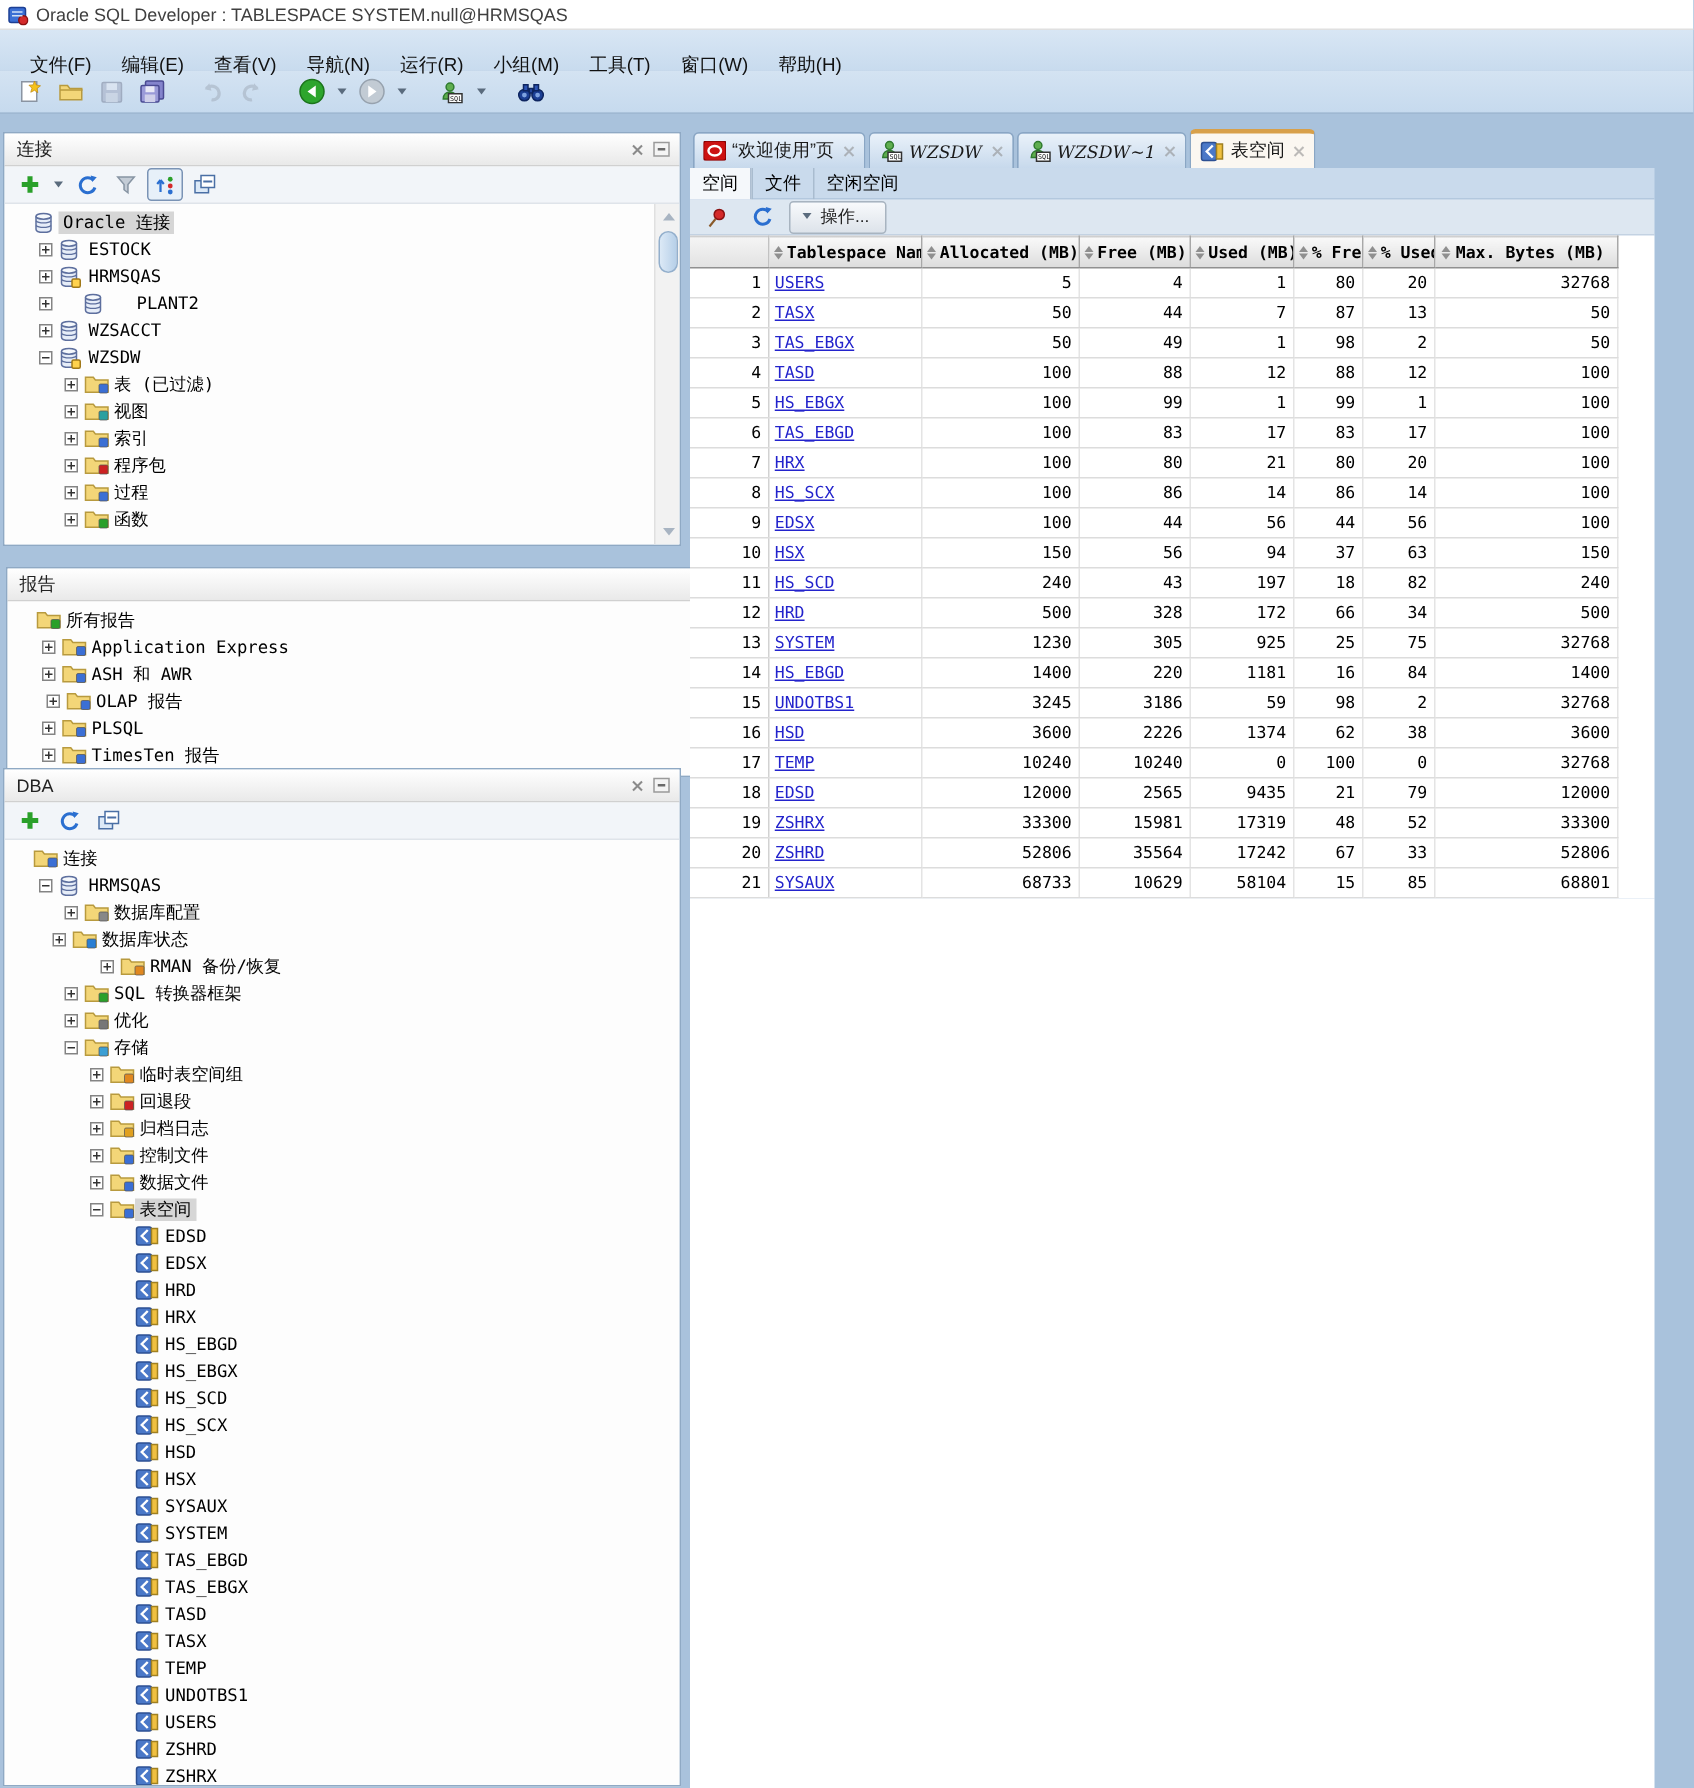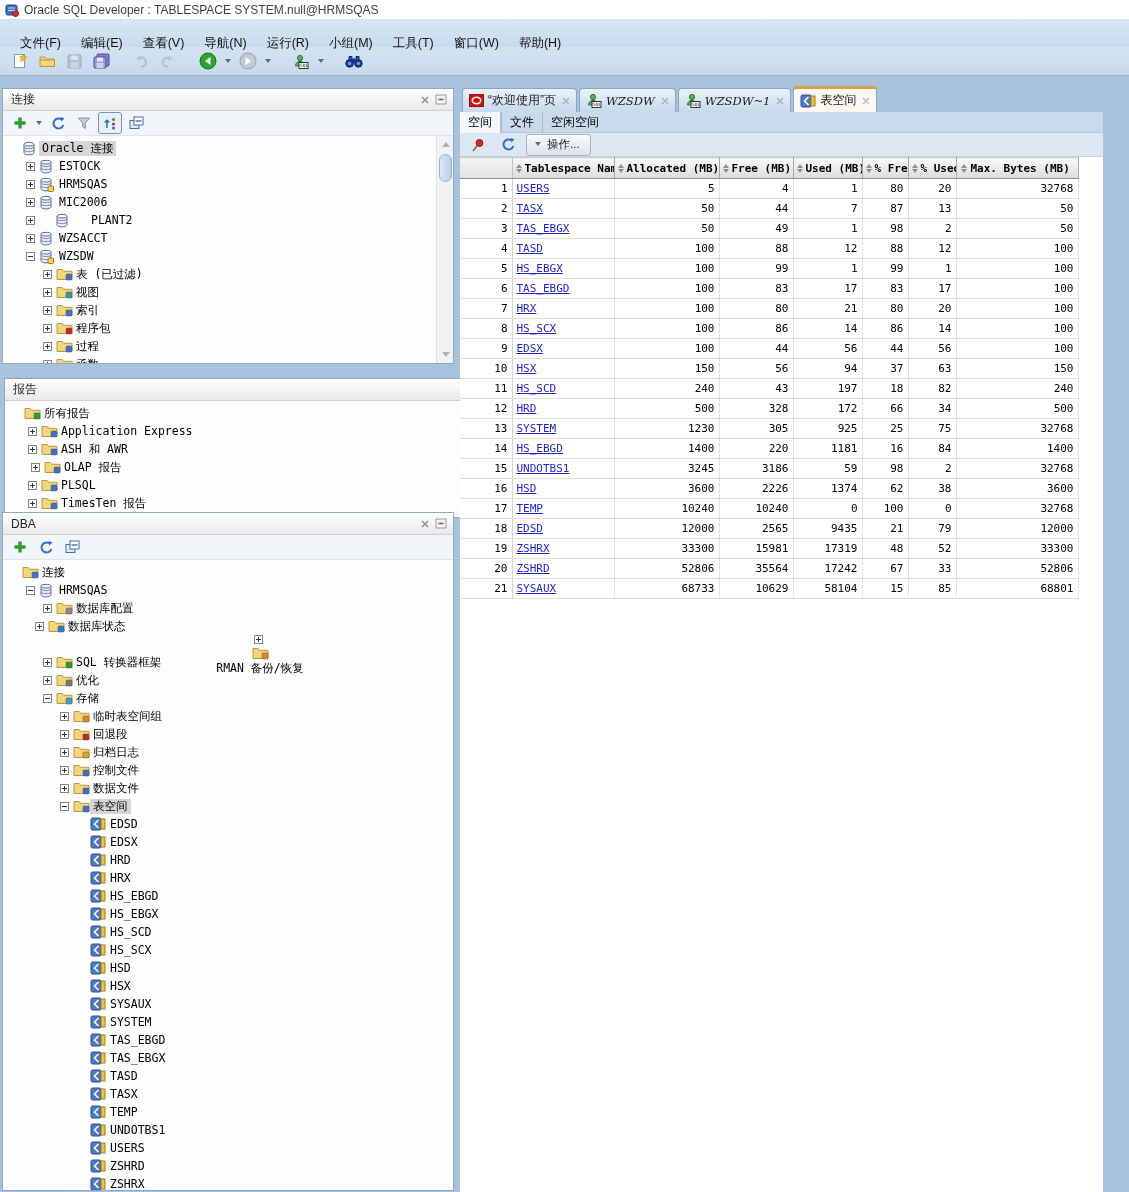--- a/index.html
+++ b/index.html
@@ -289,31 +289,20 @@
             <span class="ticon">
               <svg width="15" height="15" viewBox="0 0 15 15">
                 <path d="M2 3.2 v8.6 c0 1.3 2.2 2.1 5 2.1 s5-.8 5-2.1 V3.2" fill="#e6edf8" stroke="#5d6f9e"></path>
                 <ellipse cx="7" cy="3.2" rx="5" ry="1.9" fill="#f5f8fc" stroke="#5d6f9e"></ellipse>
                 <path d="M2 6.3 c1 .9 2.7 1.3 5 1.3 s4-.4 5-1.3 M2 9.3 c1 .9 2.7 1.3 5 1.3 s4-.4 5-1.3" fill="none" stroke="#5d6f9e" stroke-width=".8"></path>
                 <rect x="9" y="9" width="5.5" height="5.5" rx="1" fill="#ffd24d" stroke="#a07818"></rect>
               </svg>
             </span>
             <span class="tlabel">HRMSQAS</span>
           </div>
-          <div class="titem" style="padding-left: 23px;">
-            <span class="exp plus"></span>
-            <span class="ticon">
-              <svg width="14" height="15" viewBox="0 0 14 15">
-                <path d="M2 3.2 v8.6 c0 1.3 2.2 2.1 5 2.1 s5-.8 5-2.1 V3.2" fill="#e6edf8" stroke="#5d6f9e"></path>
-                <ellipse cx="7" cy="3.2" rx="5" ry="1.9" fill="#f5f8fc" stroke="#5d6f9e"></ellipse>
-                <path d="M2 6.3 c1 .9 2.7 1.3 5 1.3 s4-.4 5-1.3 M2 9.3 c1 .9 2.7 1.3 5 1.3 s4-.4 5-1.3" fill="none" stroke="#5d6f9e" stroke-width=".8"></path>
-              </svg>
-            </span>
-            <span class="tlabel">MIC2006</span>
-          </div>
           <div class="titem" style="padding-left: 23px; gap: 16px;">
             <span class="exp plus"></span>
             <span class="ticon">
               <svg width="14" height="15" viewBox="0 0 14 15">
                 <path d="M2 3.2 v8.6 c0 1.3 2.2 2.1 5 2.1 s5-.8 5-2.1 V3.2" fill="#e6edf8" stroke="#5d6f9e"></path>
                 <ellipse cx="7" cy="3.2" rx="5" ry="1.9" fill="#f5f8fc" stroke="#5d6f9e"></ellipse>
                 <path d="M2 6.3 c1 .9 2.7 1.3 5 1.3 s4-.4 5-1.3 M2 9.3 c1 .9 2.7 1.3 5 1.3 s4-.4 5-1.3" fill="none" stroke="#5d6f9e" stroke-width=".8"></path>
               </svg>
             </span>
             <span class="tlabel">PLANT2</span>
@@ -575,21 +564,21 @@
           <div class="titem" style="padding-left: 32px;">
             <span class="exp plus"></span>
             <span class="ticon">
               <svg width="17" height="14" viewBox="0 0 17 14">
                 <path d="M1 12.5 V2.5 h5.2 l1.4 1.8 H16 v8.2z" fill="#f3d678" stroke="#b89a3e"></path>
                 <rect x="10" y="7" width="6" height="6" rx="1" fill="#2a7fd4" stroke="#555" stroke-width=".5"></rect>
               </svg>
             </span>
             <span class="tlabel">数据库状态</span>
           </div>
-          <div class="titem" style="padding-left: 64px; flex-direction: column;">
+          <div class="titem" style="padding-left: 64px;">
             <span class="exp plus"></span>
             <span class="ticon">
               <svg width="17" height="14" viewBox="0 0 17 14">
                 <path d="M1 12.5 V2.5 h5.2 l1.4 1.8 H16 v8.2z" fill="#f3d678" stroke="#b89a3e"></path>
                 <rect x="10" y="7" width="6" height="6" rx="1" fill="#e08820" stroke="#555" stroke-width=".5"></rect>
               </svg>
             </span>
             <span class="tlabel">RMAN 备份/恢复</span>
           </div>
           <div class="titem" style="padding-left: 40px;">

